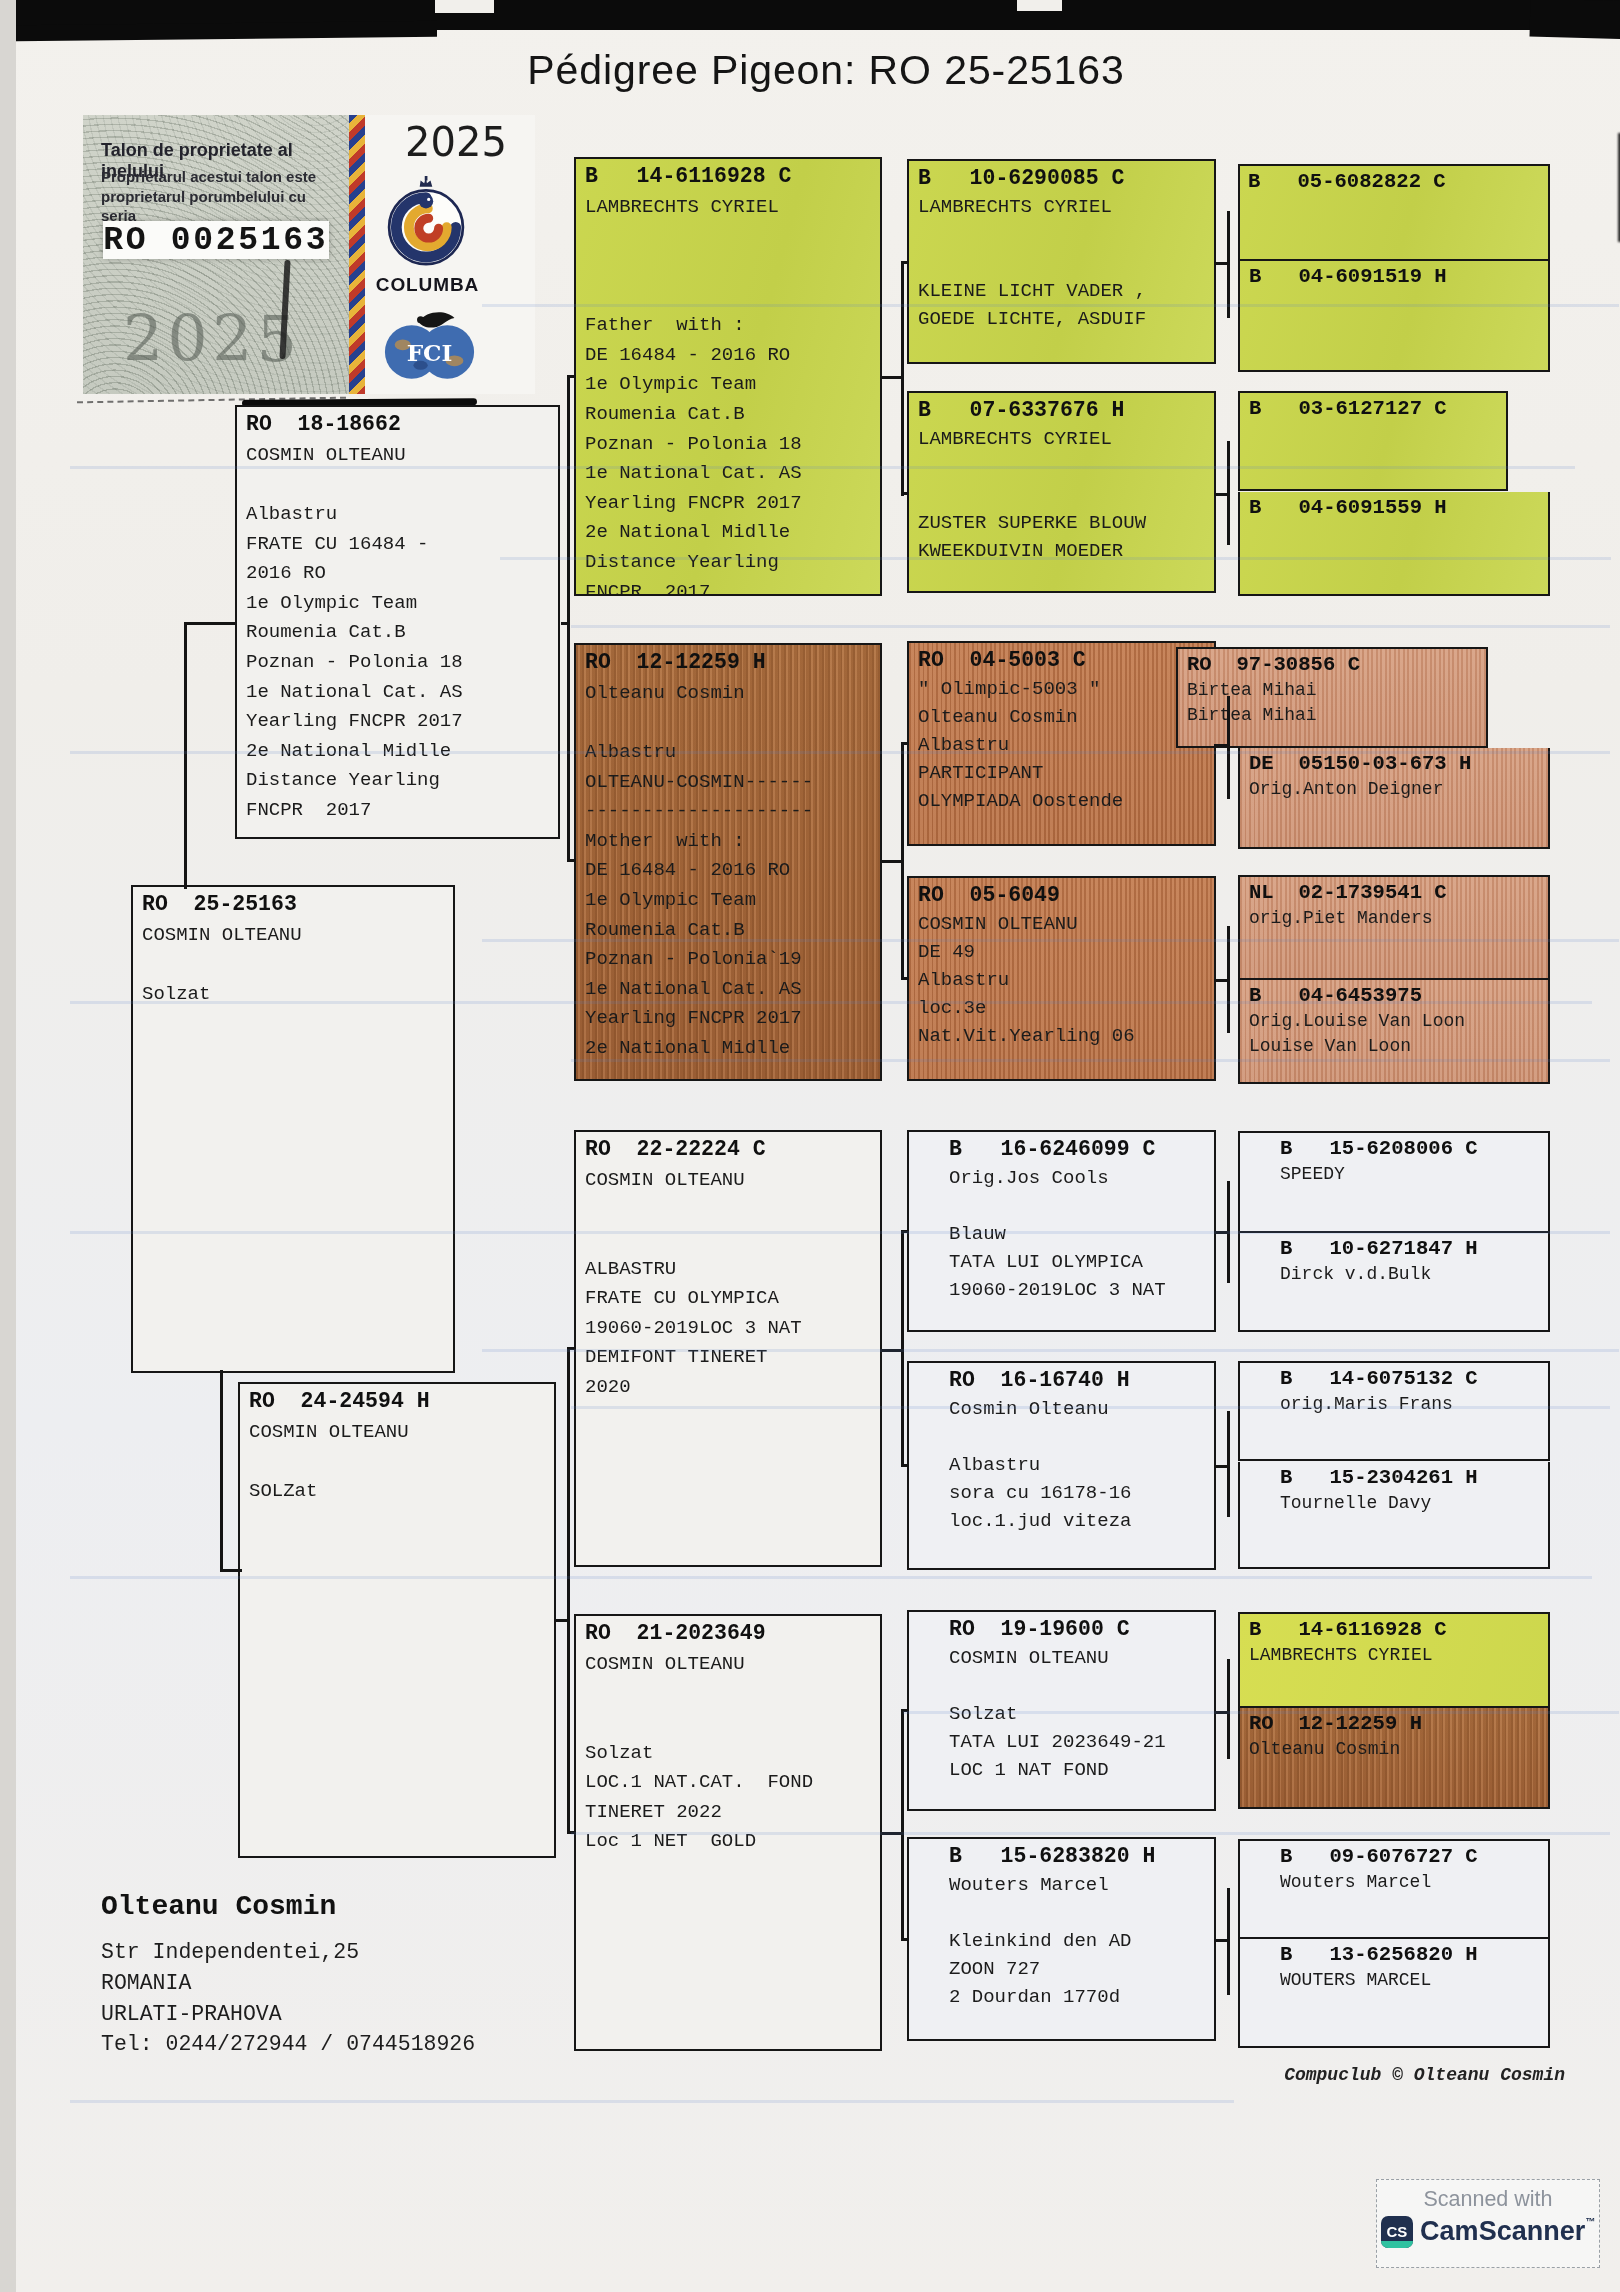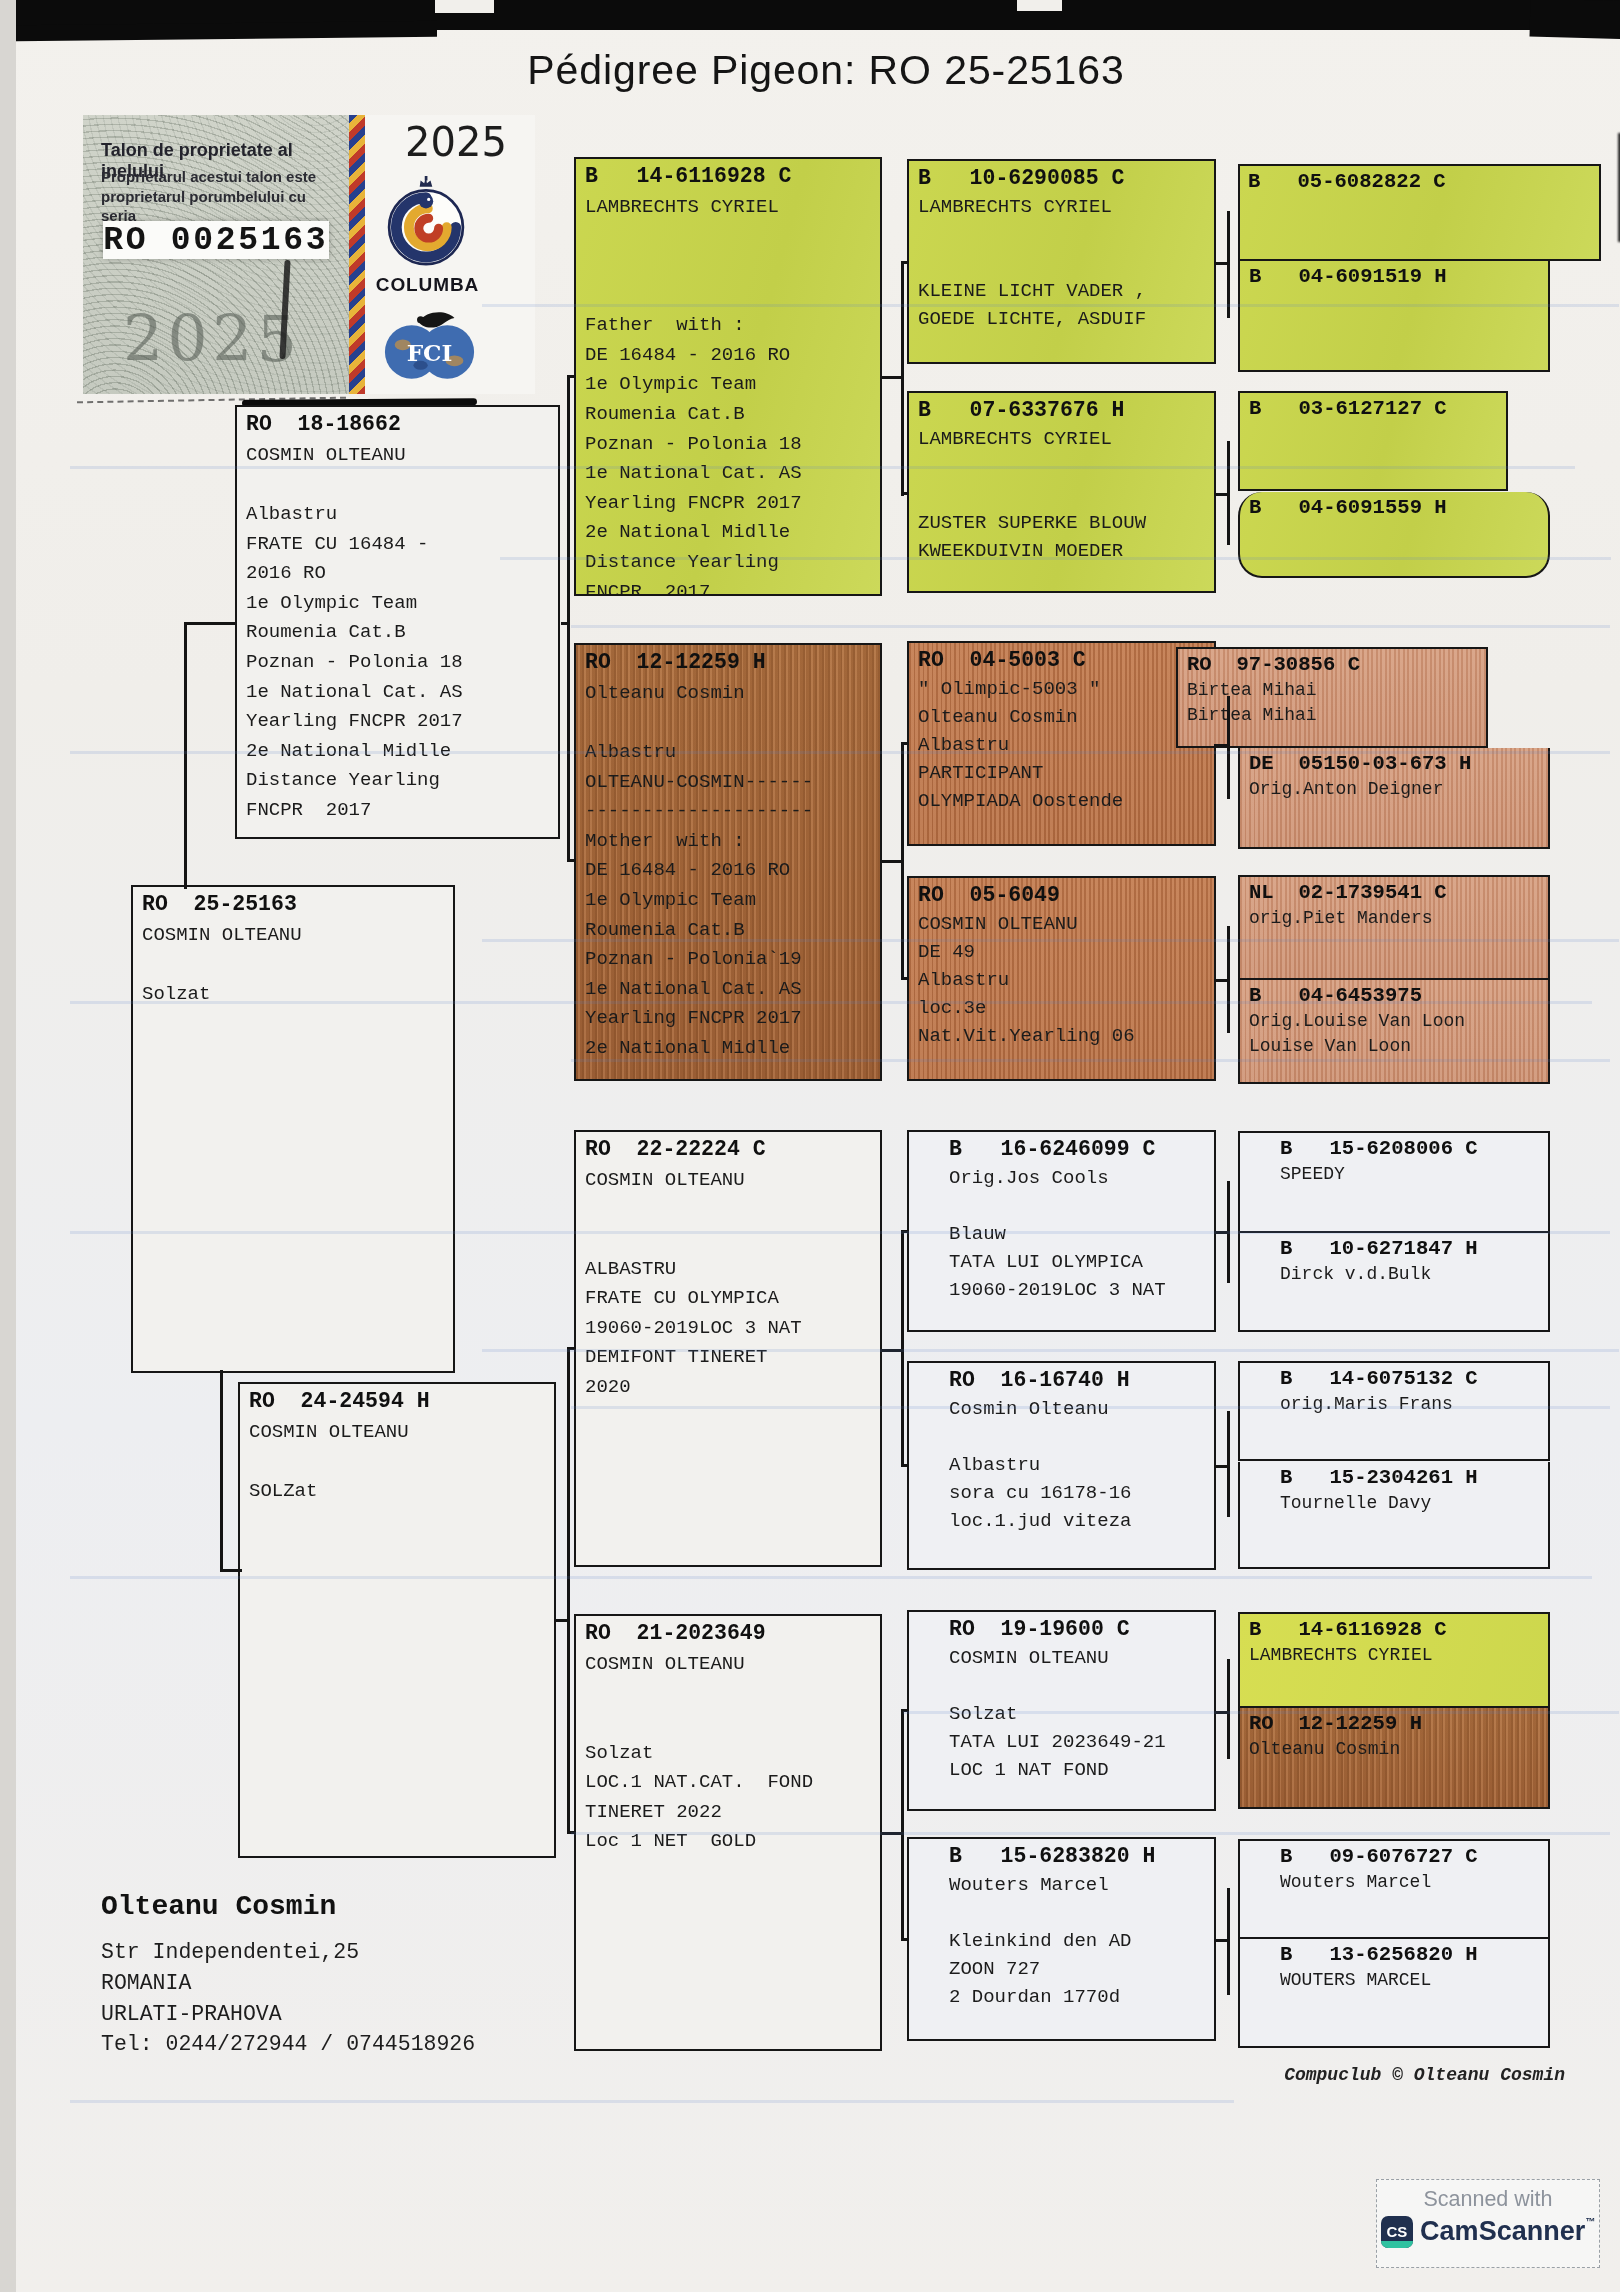--- a/index.html
+++ b/index.html
@@ -290,30 +290,30 @@
       <div class="bline">LOC 1 NAT FOND</div>
     </div>
     <div class="box t-white2 s-mid" style="left: 891px; top: 1837px; width: 309px; height: 204px;">
       <div class="ring">B   15-6283820 H</div>
       <div class="bline">Wouters Marcel</div>
       <div class="bline"> </div>
       <div class="bline">Kleinkind den AD</div>
       <div class="bline">ZOON 727</div>
       <div class="bline">2 Dourdan 1770d</div>
     </div>
-    <div class="box t-green s-half" style="left: 1222px; top: 164px; width: 363px; height: 97px; padding-left: 8px;">
+    <div class="box t-green s-half" style="left: 1222px; top: 164px; width: 312px; height: 97px; padding-left: 8px;">
       <div class="ring">B   05-6082822 C</div>
     </div>
     <div class="box t-green s-half noTop" style="left: 1222px; top: 261px; width: 312px; height: 111px;">
       <div class="ring">B   04-6091519 H</div>
     </div>
     <div class="box t-green s-half" style="left: 1222px; top: 391px; width: 270px; height: 100px;">
       <div class="ring">B   03-6127127 C</div>
     </div>
-    <div class="box t-green s-half noTop" style="left: 1222px; top: 492px; width: 312px; height: 86px; border-radius: 24px;">
+    <div class="box t-green s-half noTop" style="left: 1222px; top: 492px; width: 312px; height: 104px;">
       <div class="ring">B   04-6091559 H</div>
     </div>
     <div class="box t-salmon s-half" style="left: 1160px; top: 647px; width: 312px; height: 101px;">
       <div class="ring">RO  97-30856 C</div>
       <div class="bline">Birtea Mihai</div>
       <div class="bline">Birtea Mihai</div>
     </div>
     <div class="box t-salmon s-half noTop" style="left: 1222px; top: 748px; width: 312px; height: 101px;">
       <div class="ring">DE  05150-03-673 H</div>
       <div class="bline">Orig.Anton Deigner</div>

